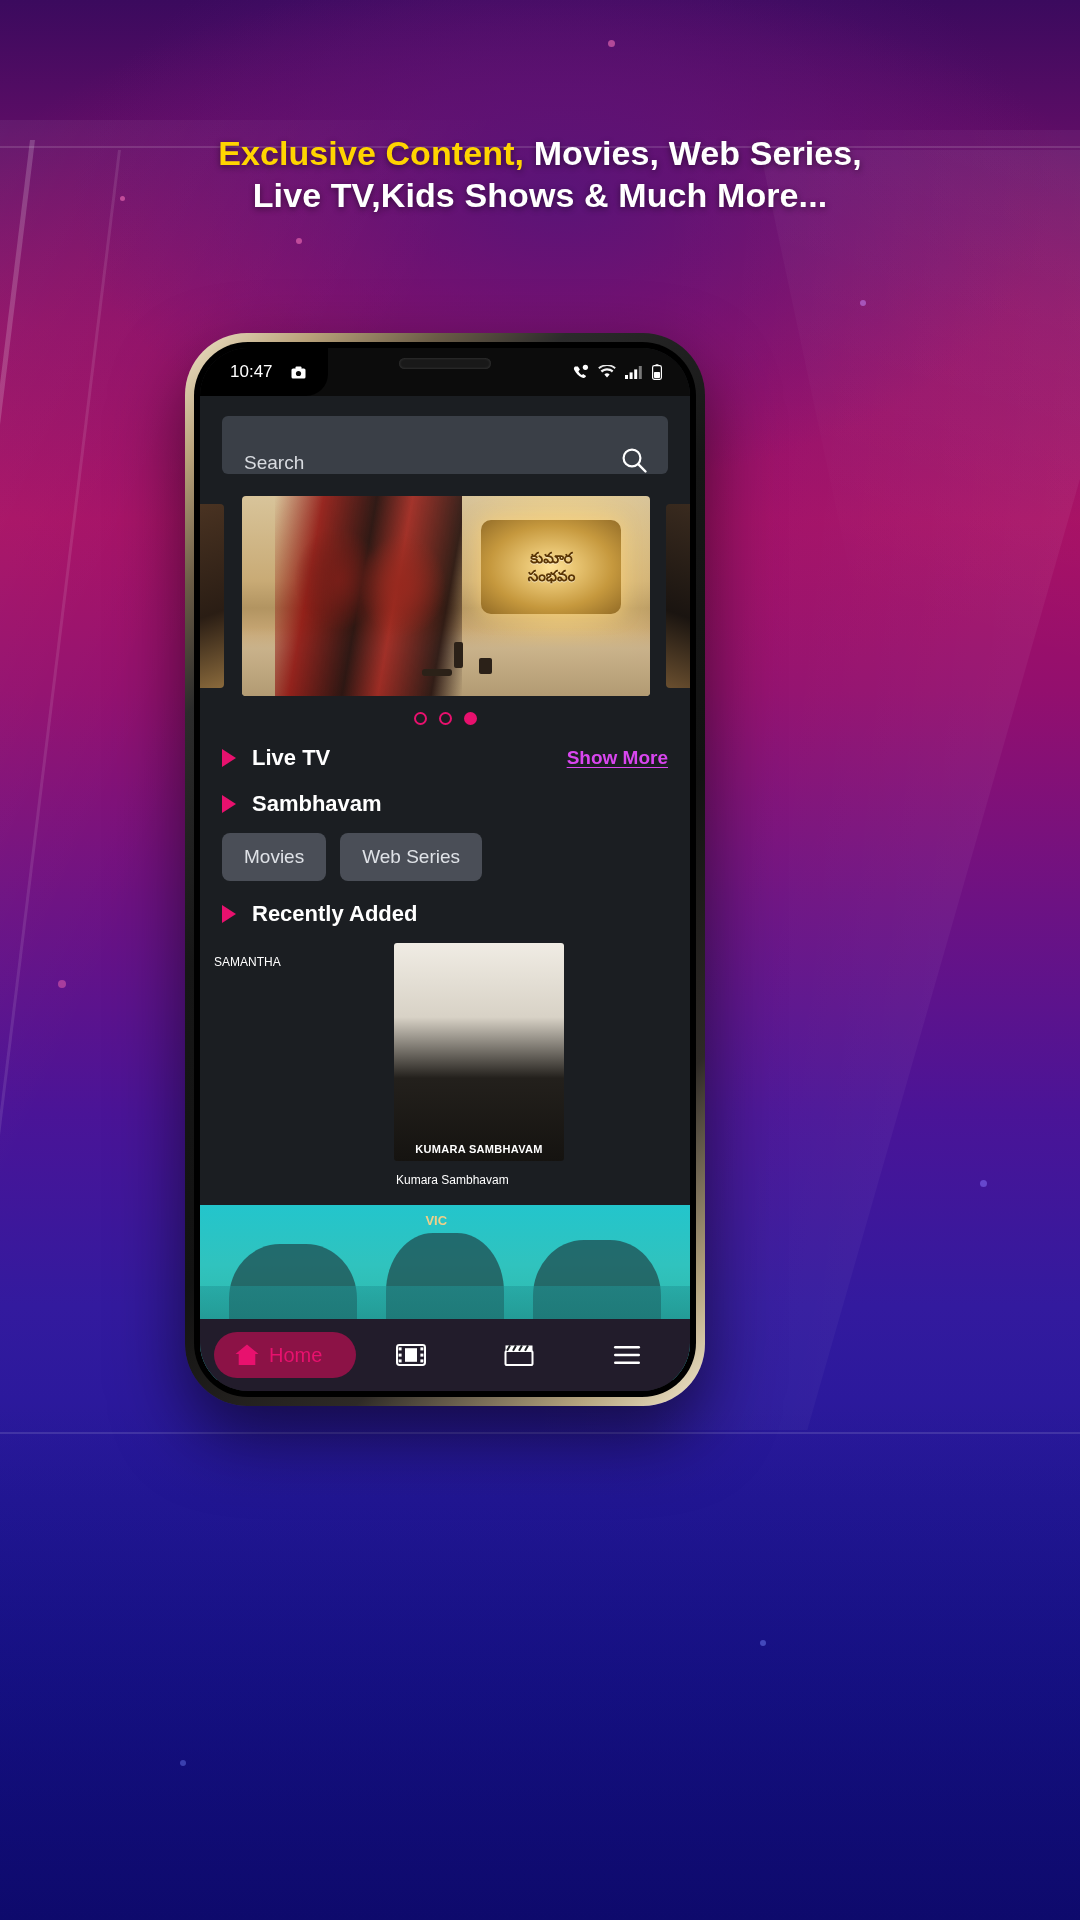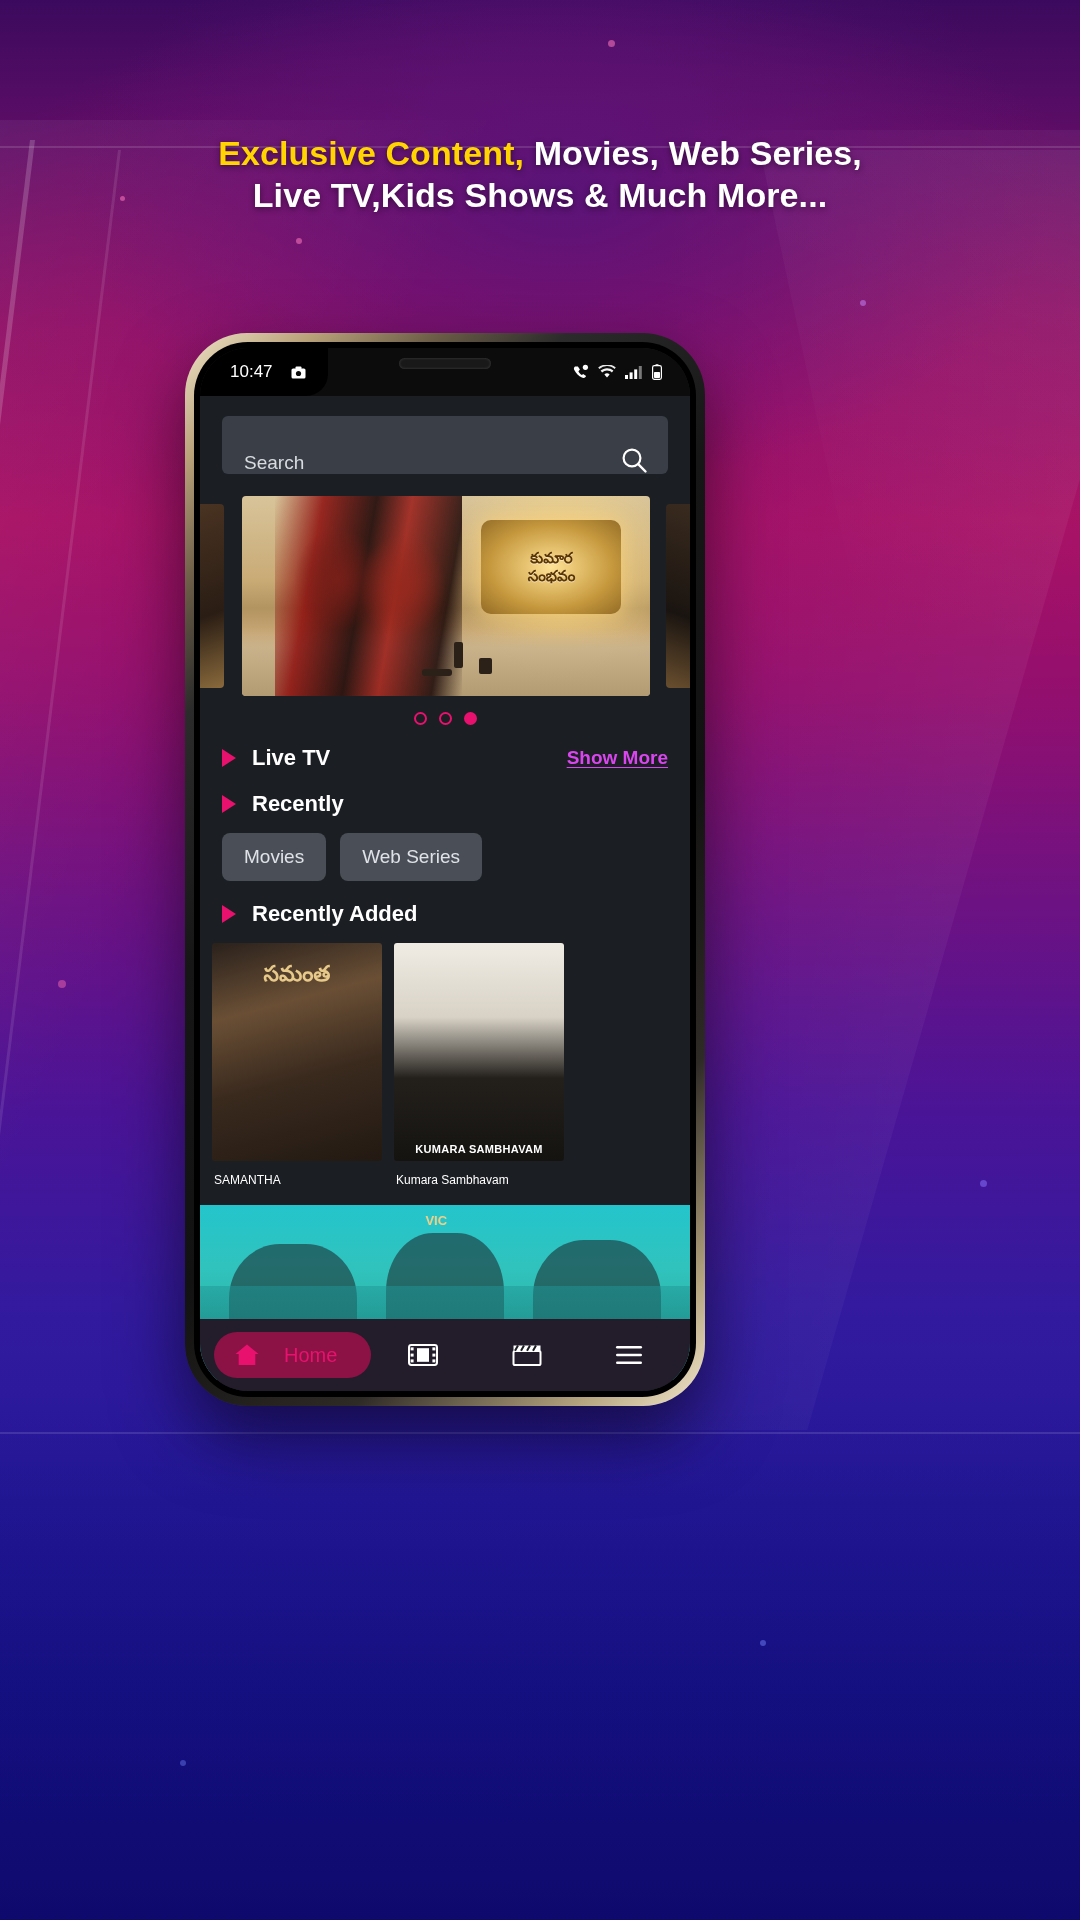--- a/index.html
+++ b/index.html
@@ -246,21 +246,21 @@
   .vic { position: absolute; left: 46%; top: 8px; color: #f0d089; font-size: 13px; font-weight: bold; }
 
   
   .navbar {
     position: absolute; left: 0; bottom: 0; width: 100%;
     height: 72px; background: #221c2b;
     display: flex; align-items: center;
   }
   .nav-home {
     margin-left: 14px;
-    display: flex; align-items: center; gap: 24px;
+    display: flex; align-items: center; gap: 9px;
     background: #8c1246; border-radius: 36px;
     padding: 11px 34px 11px 20px;
   }
   .nav-home .lbl { color: #e8116e; font-size: 20px; font-weight: 500; }
   .nav-rest { flex: 1; display: flex; align-items: center; justify-content: space-around; padding-right: 10px; }
 
   svg { display: block; }
 </style>
 </head>
 <body>
@@ -382,41 +382,38 @@
             <div class="srow-left">
               <span class="tri"></span>
               <span class="srow-title">Live TV</span>
             </div>
             <span class="showmore">Show More</span>
           </div>
 
           <div class="srow">
             <div class="srow-left">
               <span class="tri"></span>
-              <span class="srow-title">Recently</span>
+              <span class="srow-title">Sambhavam</span>
             </div>
           </div>
 
           <div class="chips">
             <span class="chip">Movies</span>
             <span class="chip">Web Series</span>
           </div>
 
           <div class="srow">
             <div class="srow-left">
               <span class="tri"></span>
               <span class="srow-title">Recently Added</span>
             </div>
           </div>
 
           <div class="cards">
             <div class="card">
-              <div class="poster p1">
-                <div class="p1-title">సమంత</div>
-              </div>
               <div class="label">SAMANTHA</div>
             </div>
             <div class="card">
               <div class="poster p3">
                 <div class="poster-cap">KUMARA SAMBHAVAM</div>
               </div>
               <div class="label">Kumara Sambhavam</div>
             </div>
           </div>
 

